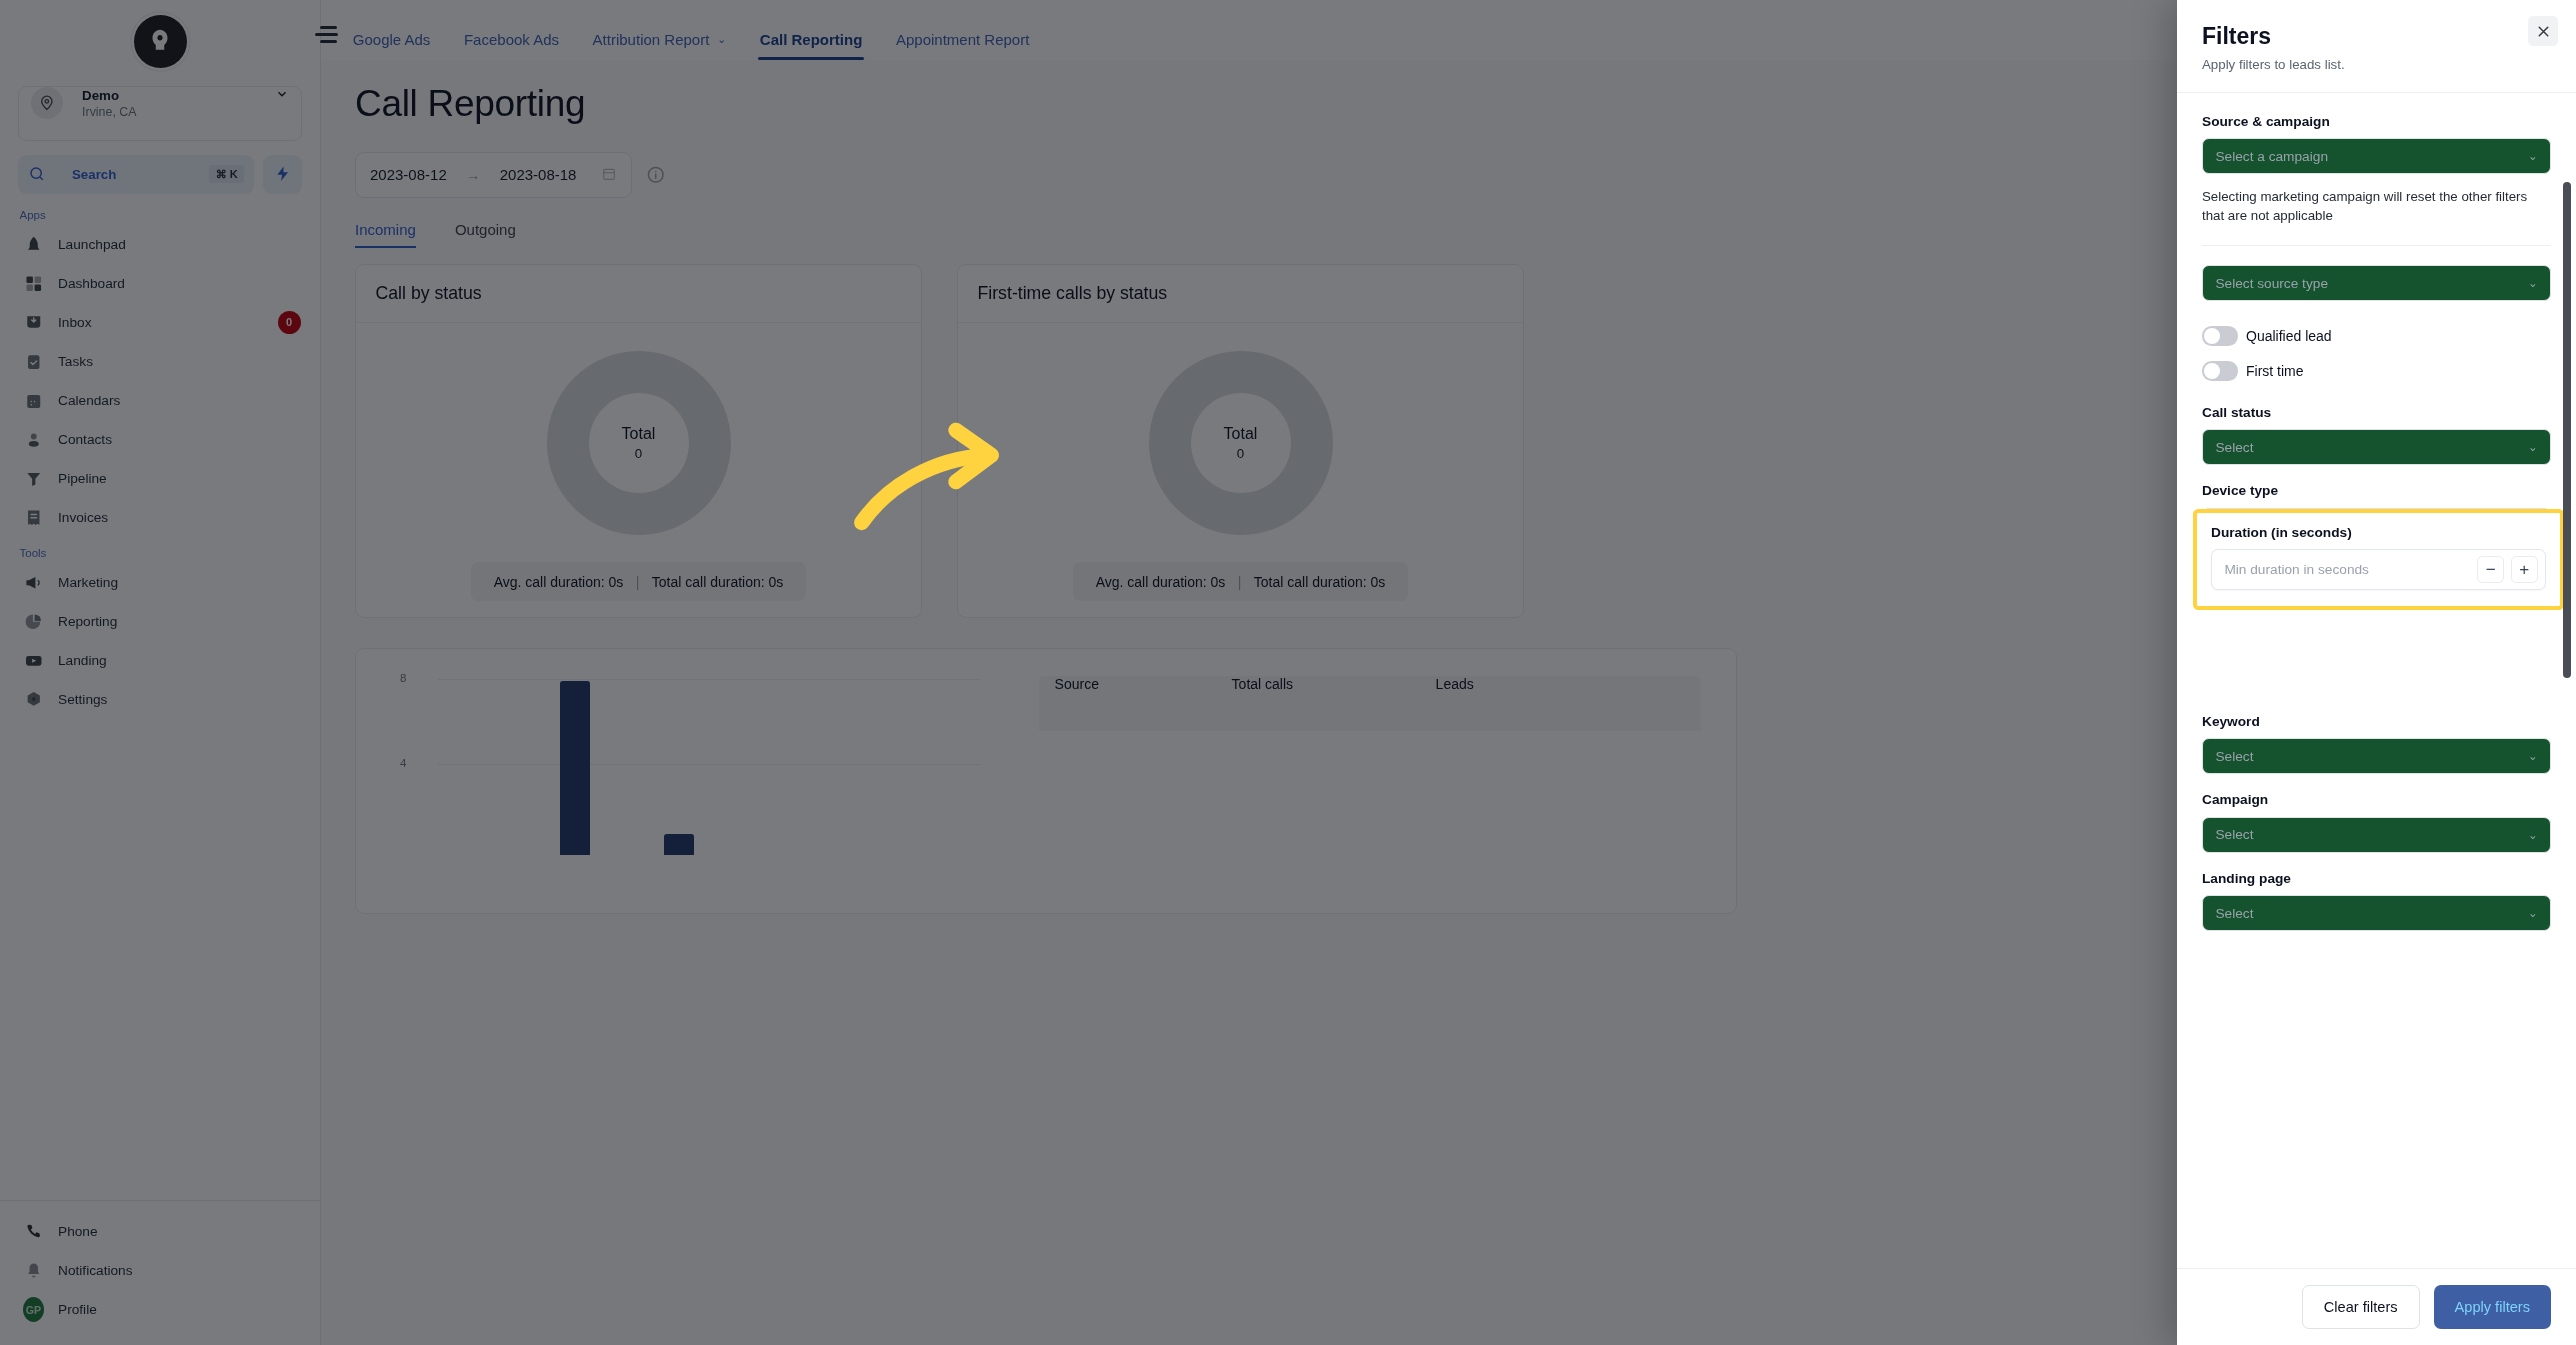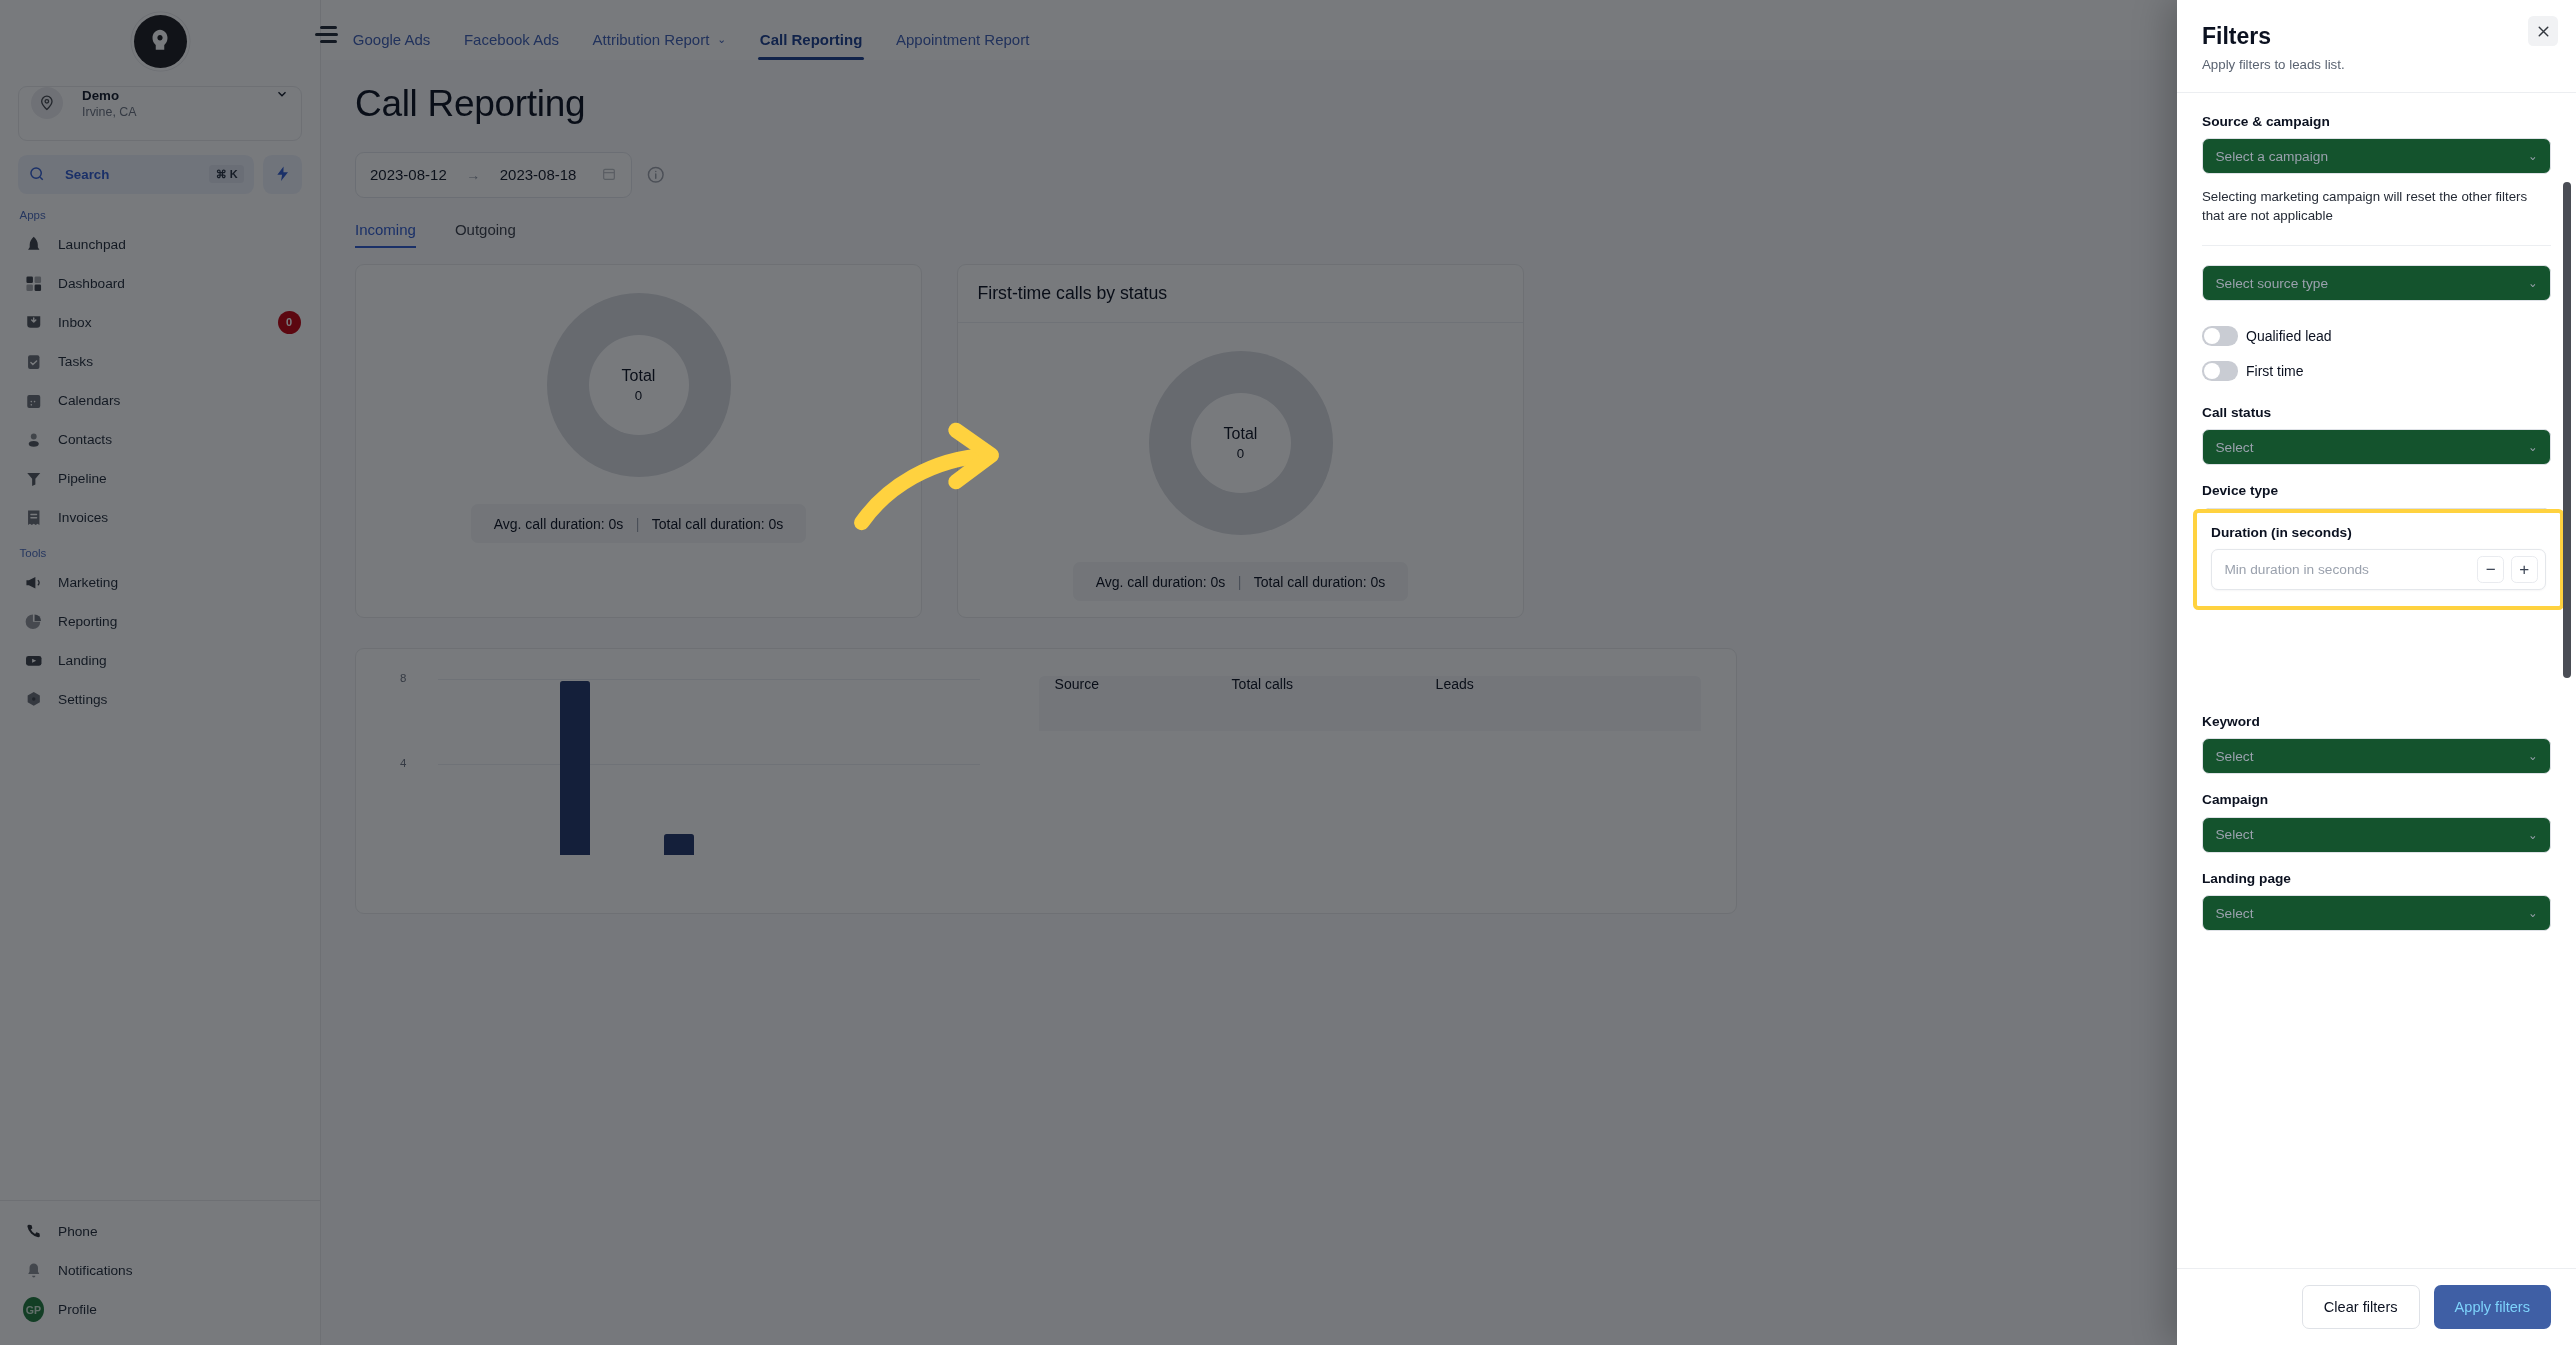--- a/index.html
+++ b/index.html
@@ -48,21 +48,21 @@
   }
   .loc-avatar svg { width: 17.7px; height: 17.7px; }
   .loc-text { flex: 1; min-width: 0; line-height: 1.15; }
   .loc-name { font-size: 13.3px; font-weight: 700; color: #101828; }
   .loc-sub { font-size: 12.4px; color: #6b7280; }
   .chev { flex: 0 0 auto; color: #111827; font-size: 12.4px; }
 
   .search-row { display: flex; gap: 8.9px; padding: 14px 17.7px 5.3px 17.7px; align-items: center; }
   .search-box {
     flex: 1; height: 39px; background: #eef2fb; border-radius: 8.9px;
-    display: flex; align-items: center; padding: 0 10.6px; gap: 19px; cursor: text;
+    display: flex; align-items: center; padding: 0 10.6px; gap: 26px; cursor: text;
   }
   .search-box .mag { width: 17.7px; height: 17.7px; flex: 0 0 17.7px; }
   .search-lbl { flex: 1; font-size: 13.3px; color: #2f5bd0; font-weight: 600; }
   .kbd { background: #dfe4ef; color: #27303f; font-size: 11px; border-radius: 3.5px; padding: 2.7px 6.2px; font-weight: 600; }
   .bolt-box {
     width: 39px; height: 39px; background: #eef2fb; border-radius: 8.9px;
     display: flex; align-items: center; justify-content: center; cursor: pointer; flex: 0 0 39px;
   }
   .bolt-box svg { width: 17.7px; height: 19.5px; }
 
@@ -488,20 +488,23 @@
             <span>Incoming</span>
           </div>
           <div class="subtab">
             <span>Outgoing</span>
           </div>
         </div>
 
         <div class="cards">
 
           <div class="card card-calls">
+            <div class="card-head">
+              <span class="card-title">Call by status</span>
+            </div>
             <div class="card-body">
               <div class="donut-wrap">
                 <div class="donut"></div>
                 <div class="donut-center">
                   <span class="donut-total-lbl">Total</span>
                   <span class="donut-total-val">0</span>
                 </div>
               </div>
               <div class="dur-pill">
                 <span>Avg. call duration: 0s</span>

